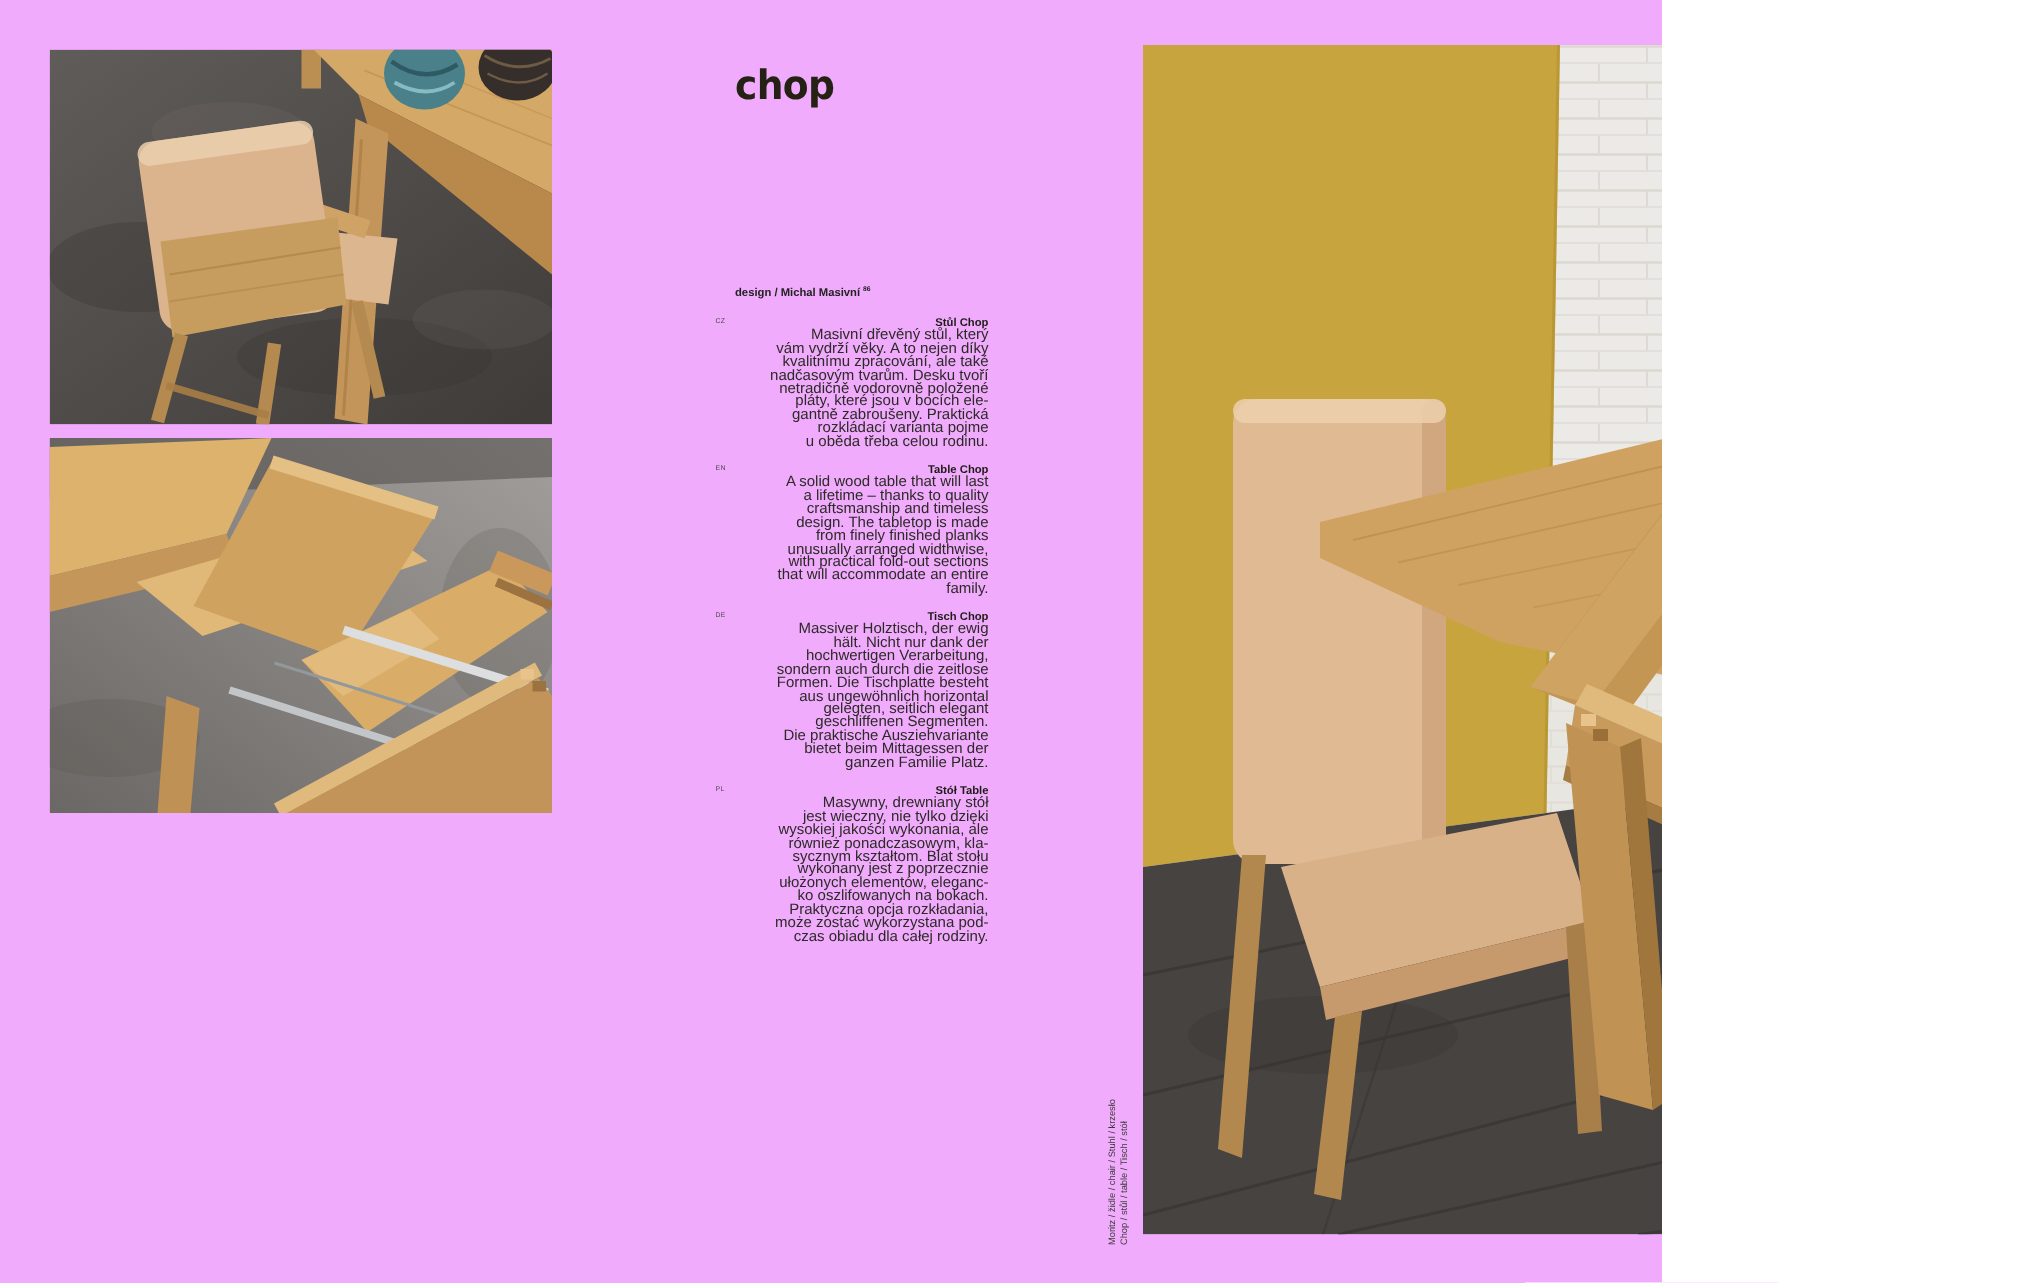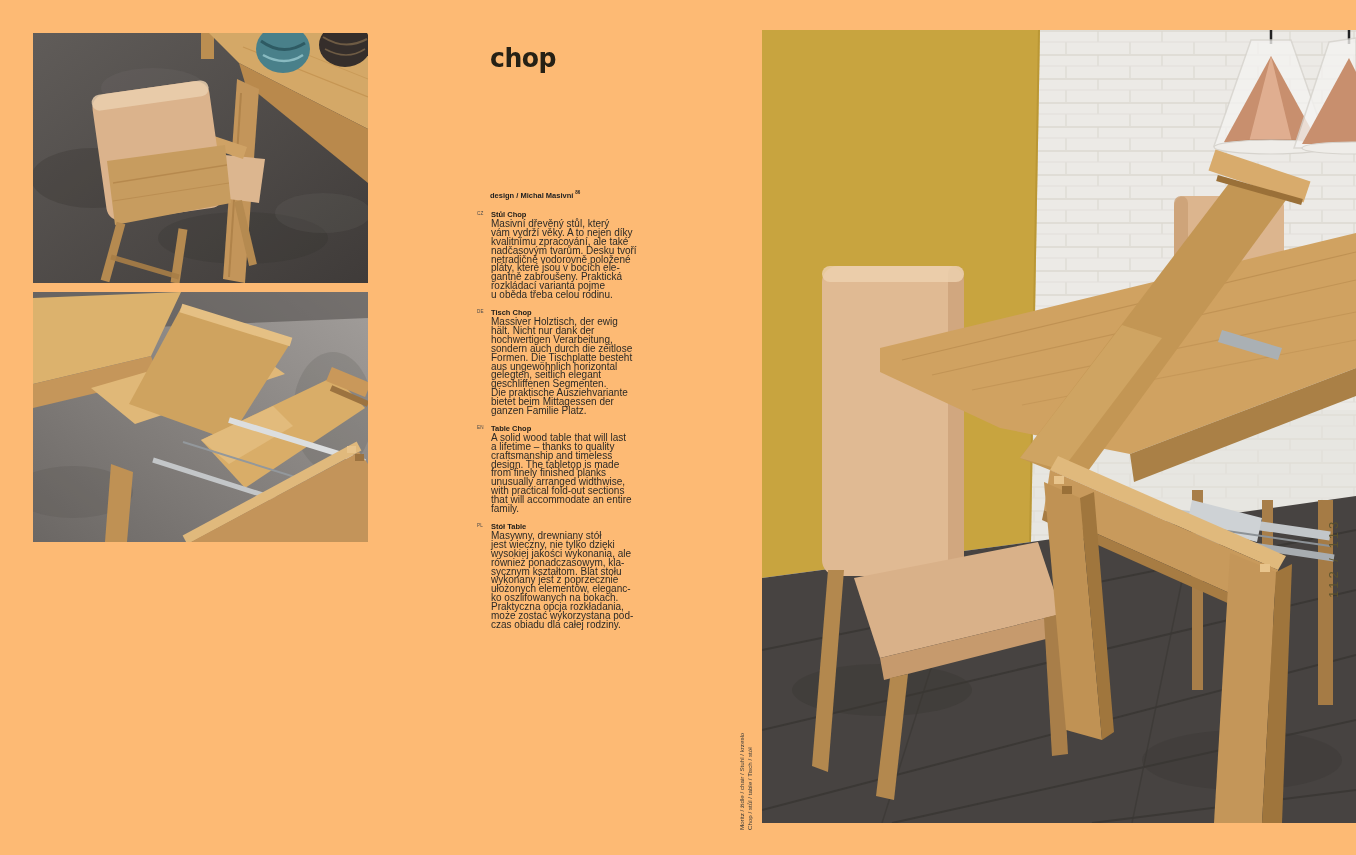--- a/index.html
+++ b/index.html
@@ -1,32 +1,32 @@
 <!DOCTYPE html>
 <html><head>
 <meta charset="utf-8">
 <style>
   html,body{margin:0;padding:0;background:#ffffff;}
-  .page{position:relative;width:1356px;height:855px;background:#fdba74;overflow:hidden;
+  .page{position:relative;width:1108px;height:855px;background:#f0abfc;overflow:hidden;
         font-family:"Liberation Sans",sans-serif;color:#1d1b16;}
   figure{margin:0;padding:0;}
   .photo{position:absolute;overflow:hidden;}
   .photo svg{display:block;}
   .photo-top{left:33px;top:33px;width:335px;height:250px;}
   .photo-mid{left:33px;top:292px;width:335px;height:250px;}
   .photo-main{left:762px;top:30px;width:594px;height:793px;}
 
   .title{position:absolute;left:490px;top:24px;font-family:"DejaVu Sans",sans-serif;
          font-weight:700;font-size:27px;line-height:32px;color:#262115;letter-spacing:-.5px;
          transform:scaleX(.93);transform-origin:0 0;}
   .credit{position:absolute;left:490px;top:182px;width:175px;font-size:7.5px;font-weight:700;color:#222;}
   .credit sup{font-size:4.5px;font-weight:700;margin-left:2px;}
 
   .text-col{position:absolute;left:491px;top:211px;width:168px;}
-  .lang-section{position:relative;margin-bottom:9px;}
+  .lang-section{position:relative;margin-bottom:9px;text-align:right;}
   .lang-code{position:absolute;left:-14px;top:0px;font-size:4.6px;font-weight:400;color:#4a4a4a;letter-spacing:.2px;}
   .lang-heading{font-size:7.5px;line-height:8.9px;font-weight:700;color:#1e1c18;}
   .lang-body{font-size:10px;line-height:8.9px;font-weight:400;color:#2c2a26;white-space:pre-line;}
 
   .vertical-caption{position:absolute;left:738px;top:830px;width:122px;
         transform:rotate(-90deg);transform-origin:0 0;
         font-size:6.2px;line-height:8.2px;color:#3a3a38;white-space:nowrap;}
 
   .page-marker{position:absolute;left:564px;top:568px;transform:rotate(-90deg);transform-origin:0 0;
         font-size:13px;letter-spacing:3px;color:rgba(92,83,44,.9);font-weight:400;white-space:nowrap;}
@@ -135,50 +135,50 @@
       <div class="lang-heading">Stůl Chop</div>
       <div class="lang-body">Masivní dřevěný stůl, který
 vám vydrží věky. A to nejen díky
 kvalitnímu zpracování, ale také
 nadčasovým tvarům. Desku tvoří
 netradičně vodorovně položené
 pláty, které jsou v bocích ele-
 gantně zabroušeny. Praktická
 rozkládací varianta pojme
 u oběda třeba celou rodinu.</div>
+    </section>
+    <section class="lang-section">
+      <span class="lang-code">EN</span>
+      <div class="lang-heading">Table Chop</div>
+      <div class="lang-body">A solid wood table that will last
+a lifetime – thanks to quality
+craftsmanship and timeless
+design. The tabletop is made
+from finely finished planks
+unusually arranged widthwise,
+with practical fold-out sections
+that will accommodate an entire
+family.</div>
     </section>
     <section class="lang-section">
       <span class="lang-code">DE</span>
       <div class="lang-heading">Tisch Chop</div>
       <div class="lang-body">Massiver Holztisch, der ewig
 hält. Nicht nur dank der
 hochwertigen Verarbeitung,
 sondern auch durch die zeitlose
 Formen. Die Tischplatte besteht
 aus ungewöhnlich horizontal
 gelegten, seitlich elegant
 geschliffenen Segmenten.
 Die praktische Ausziehvariante
 bietet beim Mittagessen der
 ganzen Familie Platz.</div>
     </section>
     <section class="lang-section">
-      <span class="lang-code">EN</span>
-      <div class="lang-heading">Table Chop</div>
-      <div class="lang-body">A solid wood table that will last
-a lifetime – thanks to quality
-craftsmanship and timeless
-design. The tabletop is made
-from finely finished planks
-unusually arranged widthwise,
-with practical fold-out sections
-that will accommodate an entire
-family.</div>
-    </section>
-    <section class="lang-section">
       <span class="lang-code">PL</span>
       <div class="lang-heading">Stół Table</div>
       <div class="lang-body">Masywny, drewniany stół
 jest wieczny, nie tylko dzięki
 wysokiej jakości wykonania, ale
 również ponadczasowym, kla-
 sycznym kształtom. Blat stołu
 wykonany jest z poprzecznie
 ułożonych elementów, eleganc-
 ko oszlifowanych na bokach.

